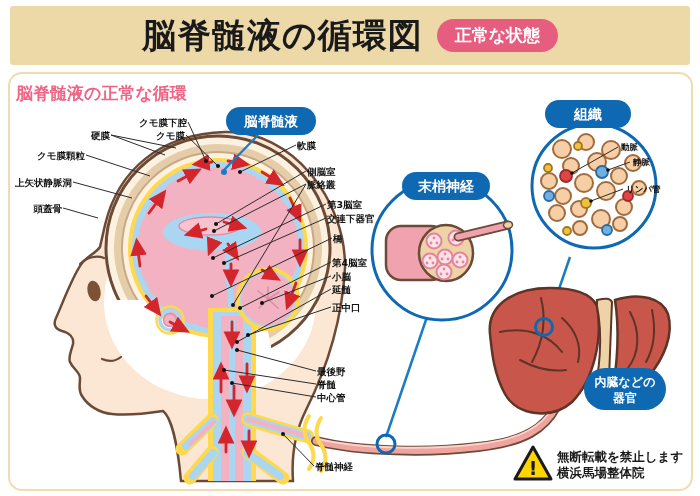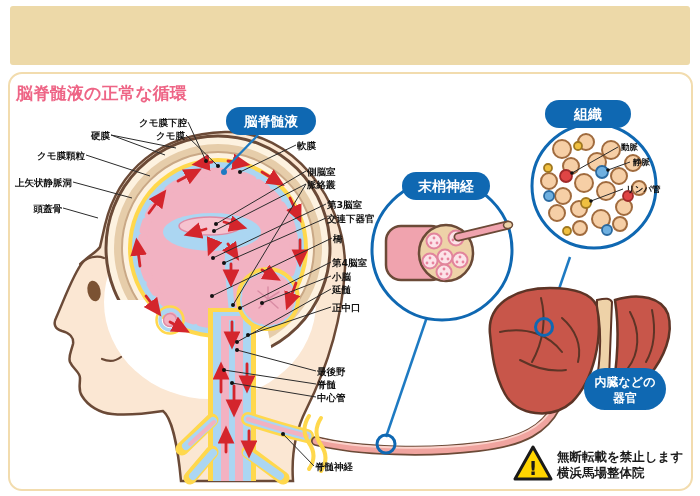--- a/index.html
+++ b/index.html
@@ -32,20 +32,22 @@
   .cell-b{fill:#6fb0e0;stroke:#2a6aa0;stroke-width:1.8;}
   .vessel{stroke:#5d3426;stroke-width:2;fill:none;stroke-linecap:round;}
   .warn-text{font-family:"DejaVu Sans",sans-serif;font-size:12.5px;font-weight:700;fill:#1a1a1a;}
 </style>
 </head>
 <body>
 
 <div class="stage">
 
   <div class="header-bar">
+    <span class="header-title">脳脊髄液の循環図</span>
+    <span class="header-badge">正常な状態</span>
   </div>
 
   <div class="panel"></div>
 
   <svg class="diagram" width="700" height="496" viewBox="0 0 700 496">
     <defs>
       <marker id="ah" markerWidth="7" markerHeight="7" refX="4.5" refY="3" orient="auto">
         <path d="M0,0 L6.5,3 L0,6 Z" fill="#d4252c"></path>
       </marker>
       <clipPath id="cu">

